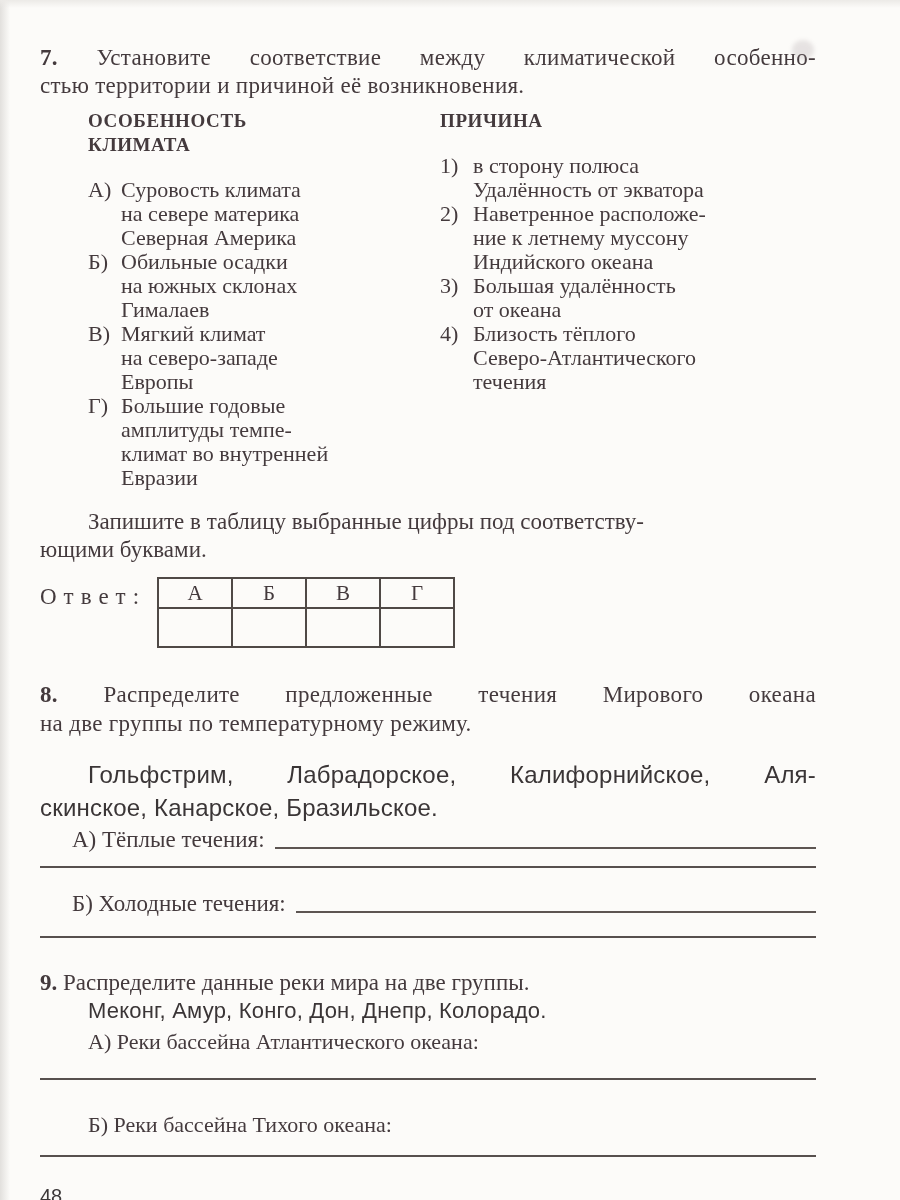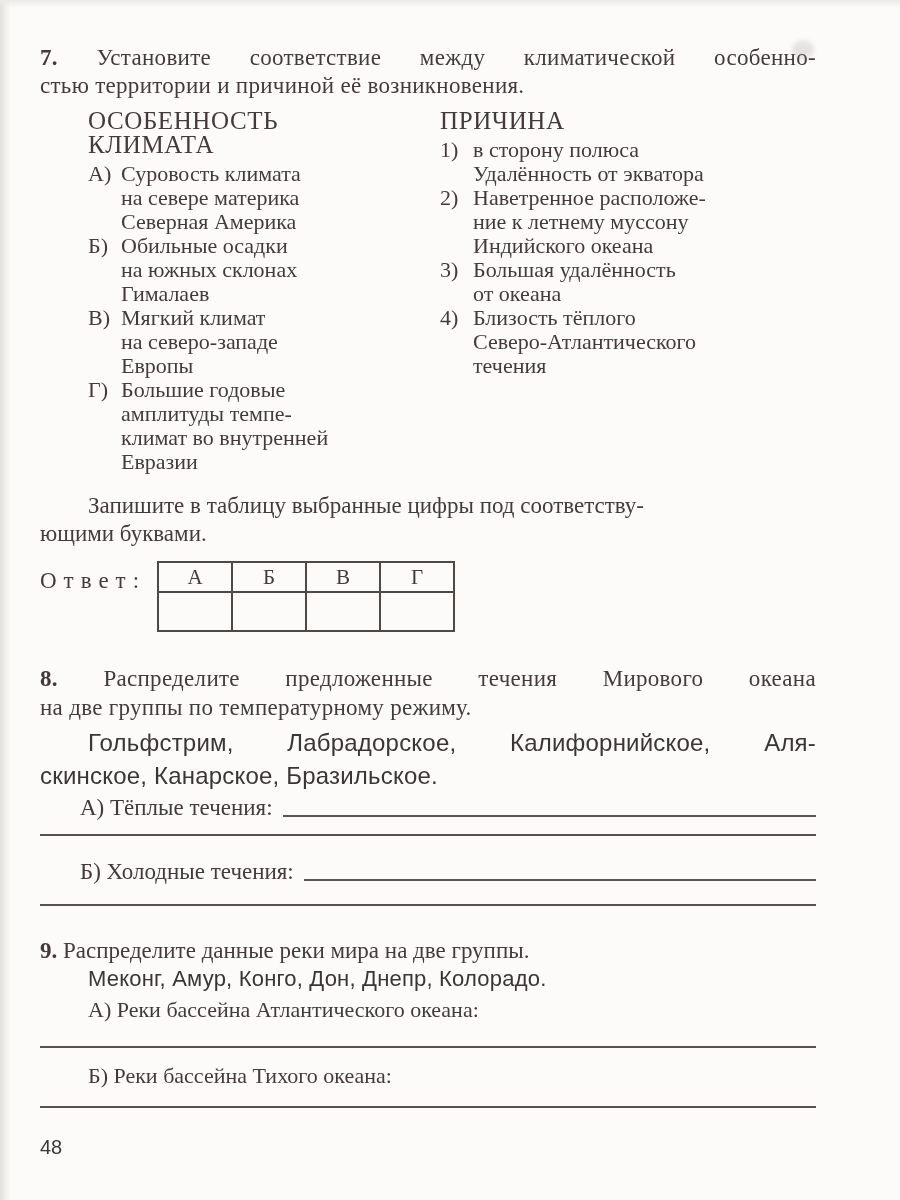--- a/index.html
+++ b/index.html
@@ -22,55 +22,55 @@
     border-radius:50%;background:#9b8f93;opacity:.22;filter:blur(2px);}
 
   .body-text{font-size:23px;line-height:28px;letter-spacing:.3px;}
   .jline{text-align:justify;text-align-last:justify;}
   .qnum{font-weight:bold;}
 
   
   .cols{display:flex;margin-top:9px;}
   .col-left{margin-left:48px;width:352px;}
   .col-right{flex:1;}
-  .col-head{font-weight:normal;font-size:25px;line-height:24px;letter-spacing:.6px;margin-bottom:5px;}
+  .col-head{font-weight:bold;font-size:19px;line-height:24px;letter-spacing:.6px;margin-bottom:21px;}
   .opt{position:relative;padding-left:33px;font-size:22px;line-height:24px;}
   .opt .lbl{position:absolute;left:0;top:0;}
 
   .instr{margin-top:18px;font-size:23px;line-height:28px;}
   .indent{padding-left:48px;}
 
   
   .answer{display:flex;align-items:flex-start;margin-top:13px;}
   .answer-label{font-size:23px;letter-spacing:7px;padding-top:7px;width:117px;}
   table.ans{border-collapse:collapse;}
   table.ans td{border:2px solid #4f4946;width:72px;text-align:center;
     font-size:21px;color:#443a3d;padding:0;}
   tr.hdr td{height:28px;}
   tr.empty td{height:37px;}
 
   .sans{font-family:"Liberation Sans", sans-serif;color:#3a3536;font-size:24px;line-height:33px;letter-spacing:.2px;}
 
   .q8{margin-top:32px;}
   .q8-intro{font-size:23px;line-height:29px;letter-spacing:.3px;}
-  .list{margin-top:4px;}
-
-  .blank-row{display:flex;align-items:flex-end;margin-left:40px;font-size:23px;line-height:28px;}
+  .list{margin-top:20px;}
+
+  .blank-row{display:flex;align-items:flex-end;margin-left:32px;font-size:23px;line-height:28px;}
   .blank-row .blank{flex:1;border-bottom:2px solid #5d5552;margin-left:10px;margin-bottom:5px;height:0;}
   .row-a8{margin-top:2px;}
   .full-line{border-bottom:2px solid #57504e;height:0;}
   .fl-1{margin-top:12px;}
   .row-b8{margin-top:22px;}
   .fl-2{margin-top:18px;}
 
   .q9{margin-top:30px;font-size:23px;line-height:29px;}
   .plain-row{margin-left:48px;font-size:22px;line-height:28px;}
   .row-a9{margin-top:3px;}
   .fl-3{margin-top:22px;}
-  .row-b9{margin-top:14px;}
+  .row-b9{margin-top:31px;}
   .fl-4{margin-top:16px;}
 
   .page-num{font-family:"Liberation Sans", sans-serif;font-size:20px;color:#3c3839;margin-top:28px;}
 </style>
 </head>
 <body>
 
 <div class="page">
   <div class="scan-edge-left"></div>
   <div class="scan-edge-top"></div>

